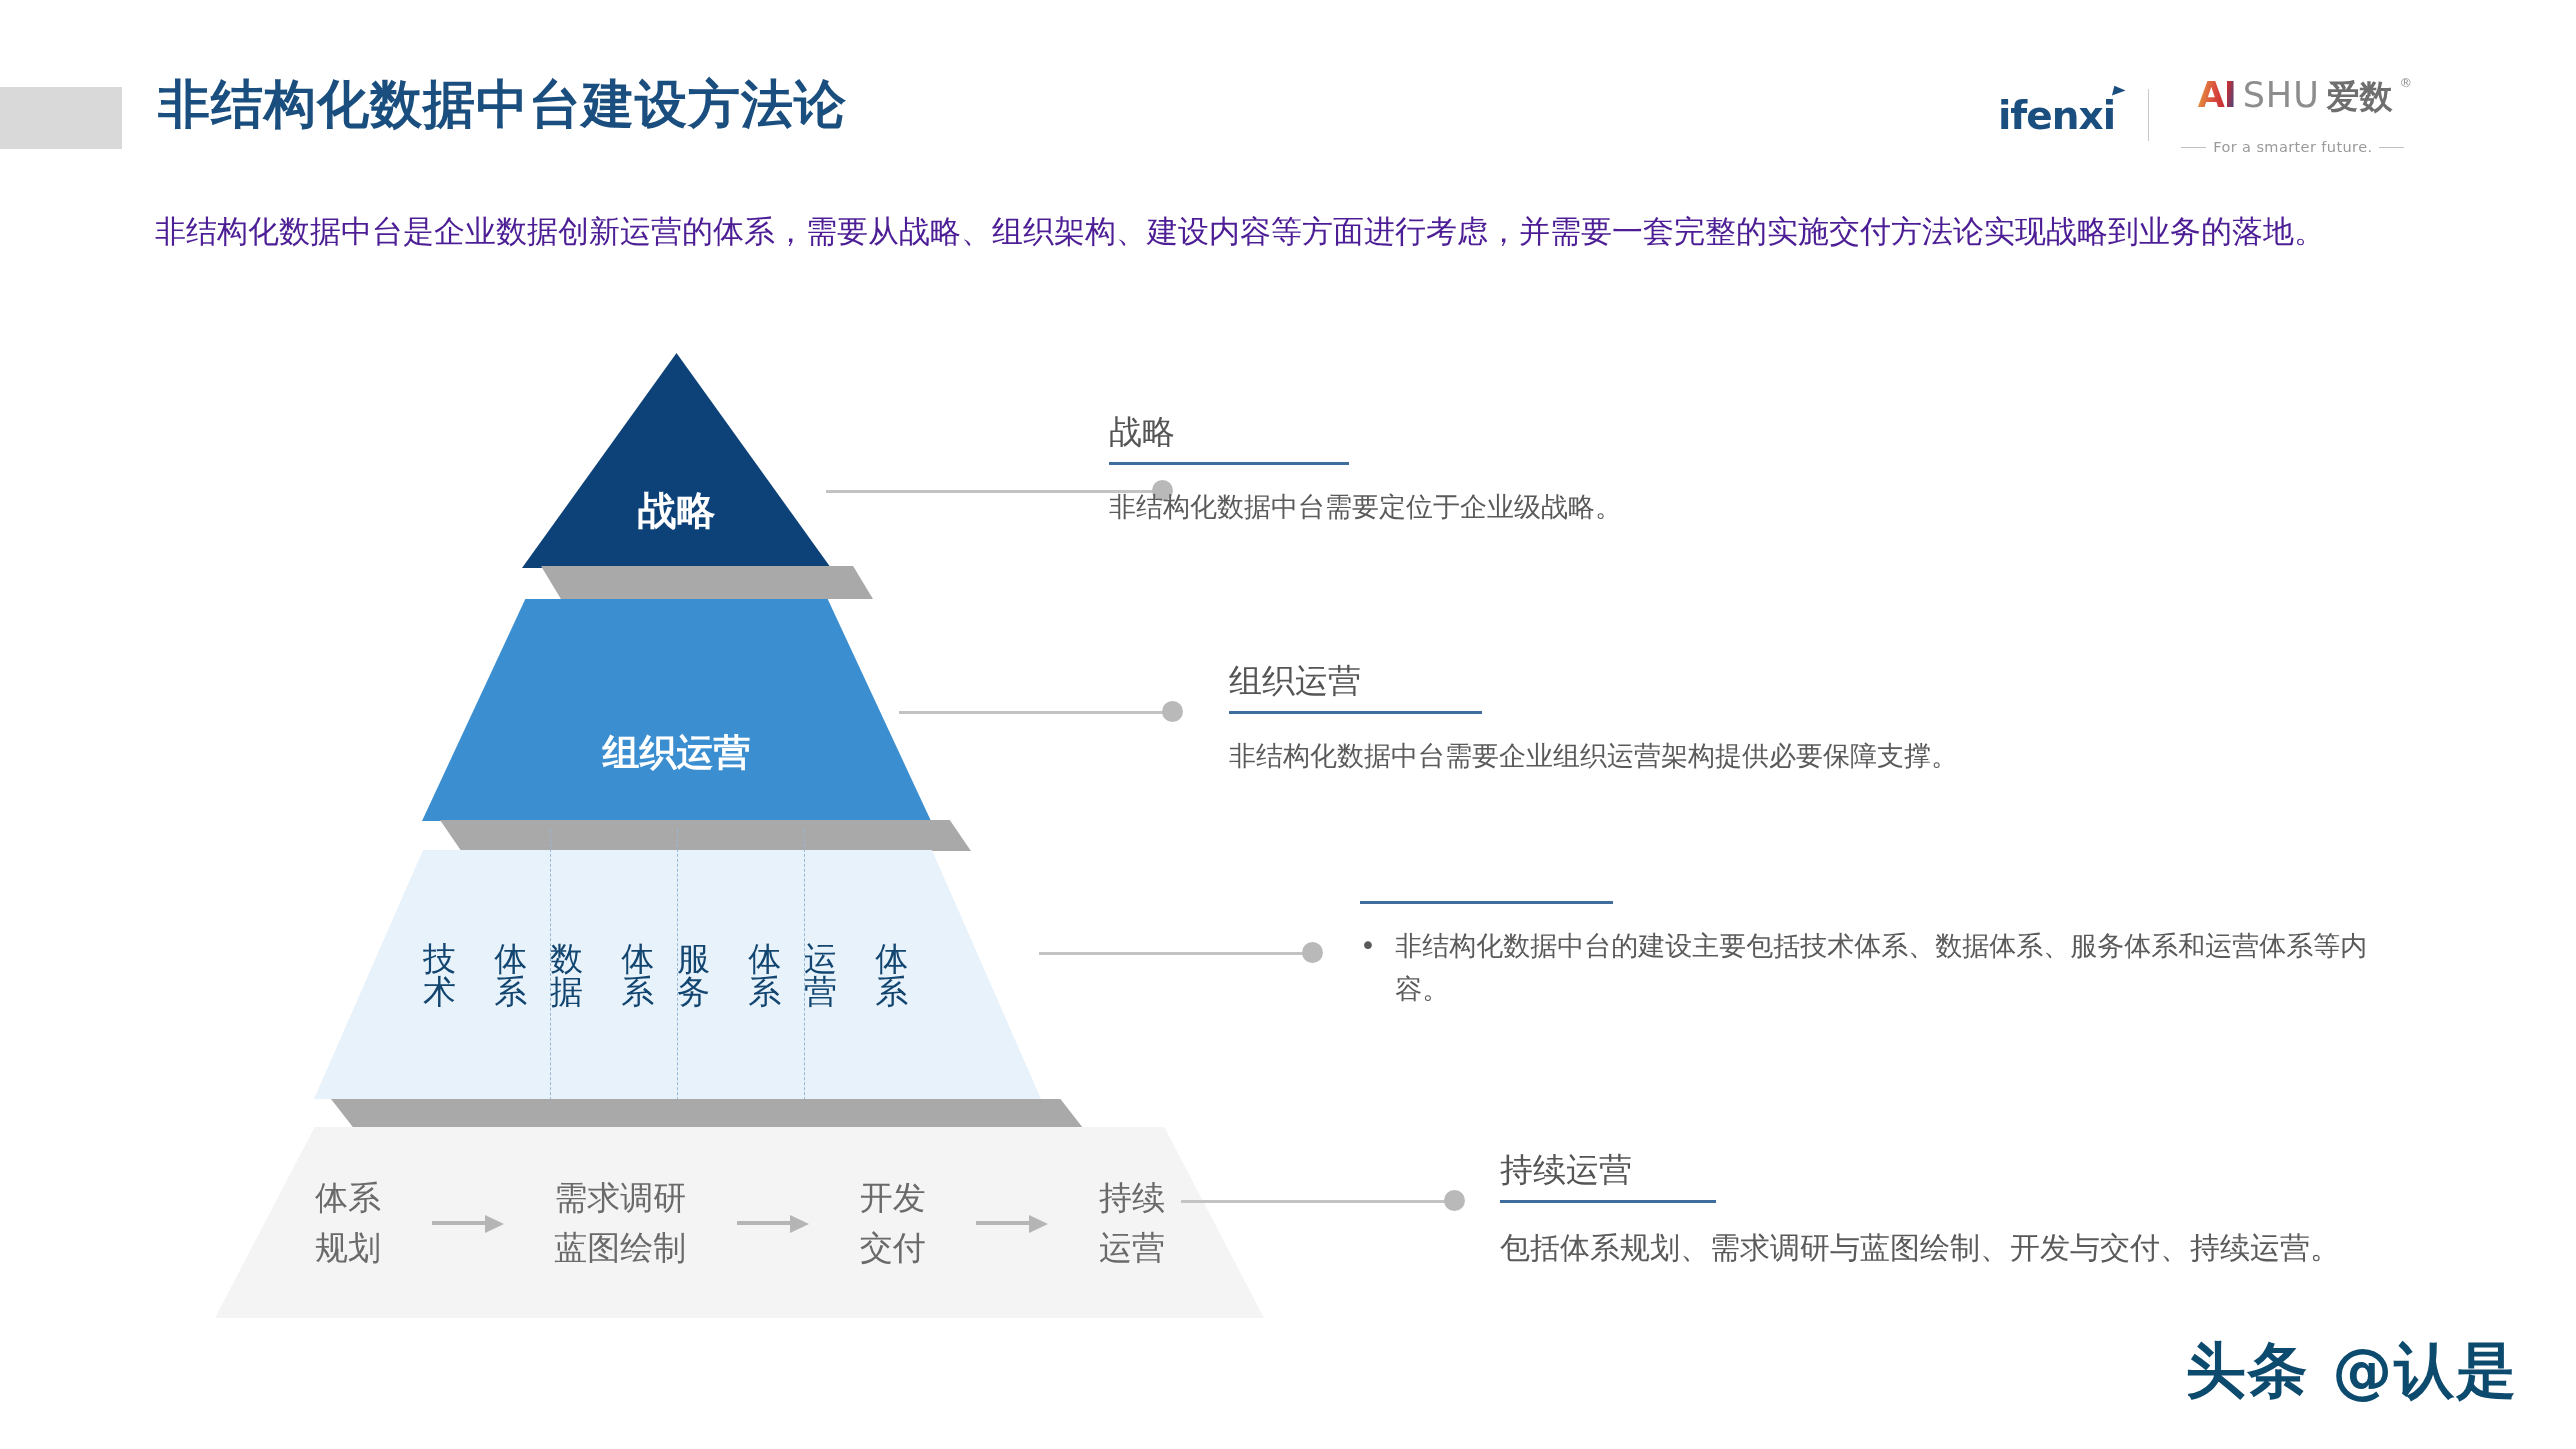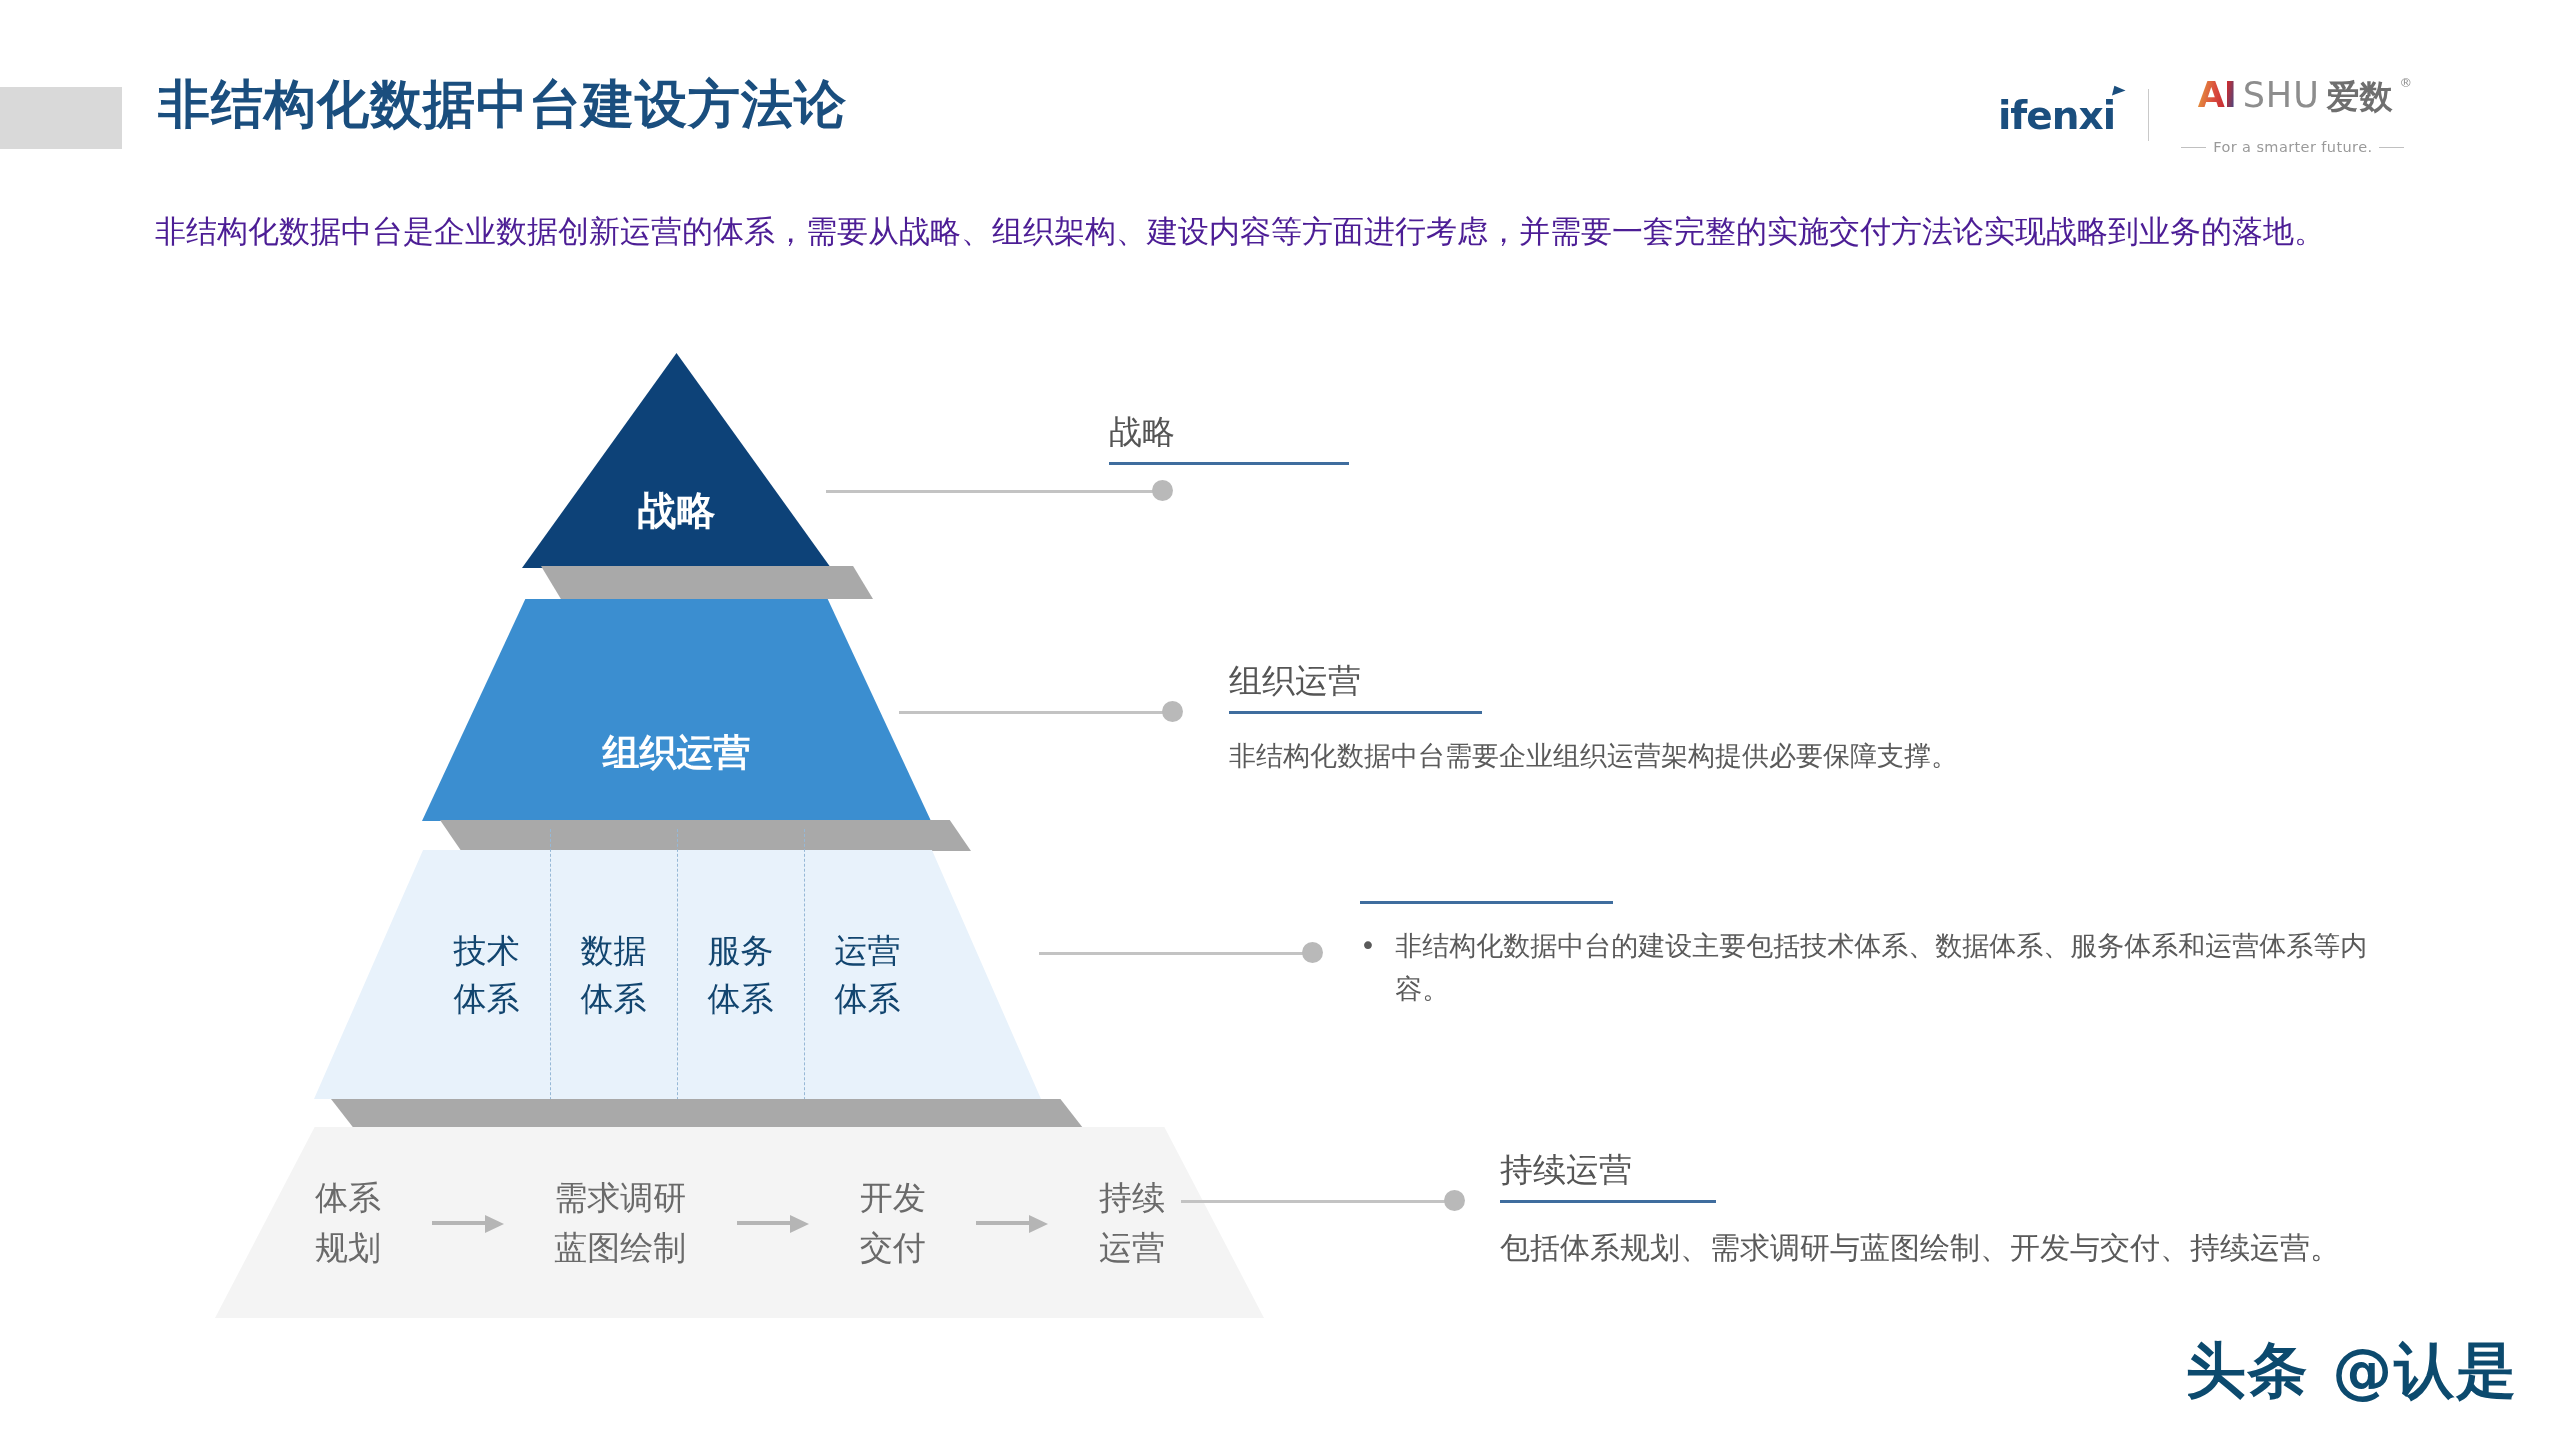--- a/index.html
+++ b/index.html
@@ -91,21 +91,21 @@
   #tier-content{position:absolute;left:314px;top:850px;width:727px;height:249px;}
   #tier-content .shape{
     position:absolute;inset:0;background:#e8f2fb;
     clip-path:polygon(15% 0%,85% 0%,100% 100%,0% 100%);
   }
   #tier-content-cols{
     position:absolute;left:109px;top:0;width:508px;height:100%;
     display:flex;
   }
   .content-col{
-    flex:1;display:flex;flex-direction:column;
+    flex:1;display:flex;flex-direction:row;
     align-items:center;justify-content:center;gap:15.5px;
     color:#12456f;font-size:33px;line-height:1;
     position:relative;
   }
   .content-col + .content-col::before{
     content:"";position:absolute;left:0;top:-21px;bottom:-21px;
     border-left:1.9px dashed #96b8d6;
   }
   #shadow-3{
     position:absolute;left:331px;top:1099px;width:752px;height:29px;
@@ -294,20 +294,21 @@
   <span class="dot"></span>
 </div>
 <div class="connector" id="connector-4">
   <span class="line"></span>
   <span class="dot"></span>
 </div>
 
 <div class="annotation" id="annotation-strategy">
   <div class="ann-title">战略</div>
   <div class="ann-rule"></div>
+  <div class="ann-body">非结构化数据中台需要定位于企业级战略。</div>
 </div>
 
 <div class="annotation" id="annotation-org">
   <div class="ann-title">组织运营</div>
   <div class="ann-rule"></div>
   <div class="ann-body">非结构化数据中台需要企业组织运营架构提供必要保障支撑。</div>
 </div>
 
 <div class="annotation" id="annotation-content">
   <div class="ann-rule"></div>

